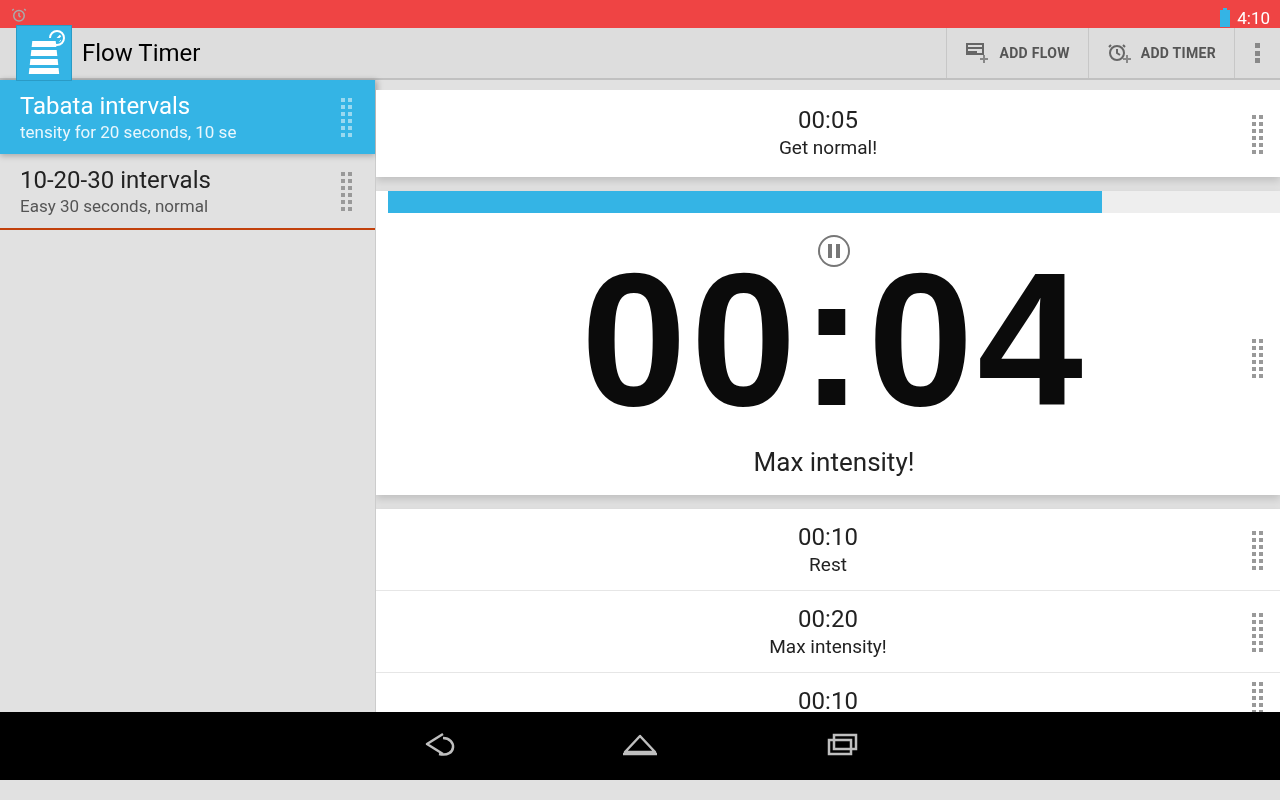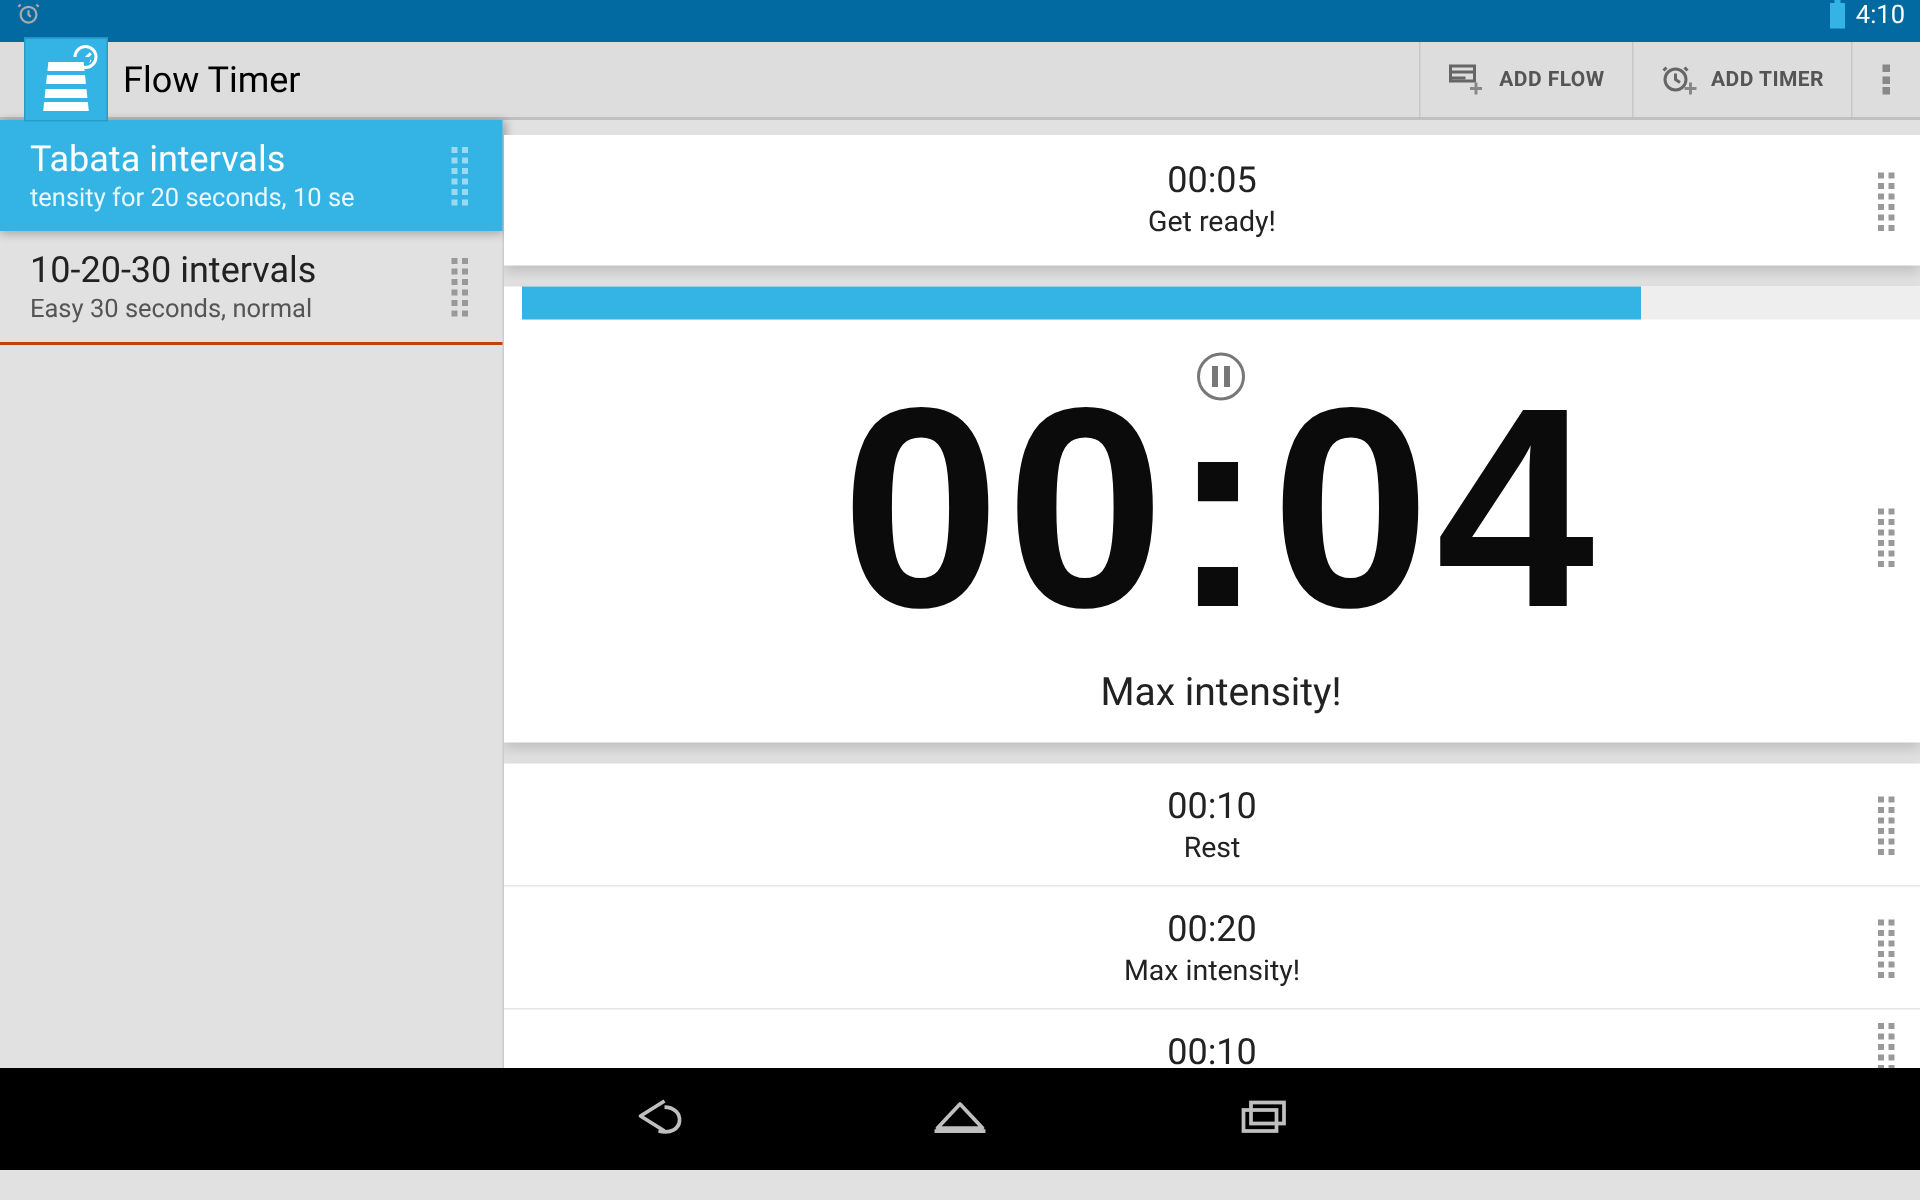--- a/index.html
+++ b/index.html
@@ -1,17 +1,17 @@
 <!DOCTYPE html>
 <html><head>
 <meta charset="utf-8">
 <style>
   * { margin:0; padding:0; box-sizing:border-box; }
   html,body { width:1280px; height:800px; font-family:"Roboto","Helvetica Neue",Arial,sans-serif; background:#e1e1e1; overflow:hidden; }
-  .status-bar { height:28px; background:#0369a1; color:#fff; display:flex; align-items:flex-start; padding:0 10px; font-size:16px; }
+  .status-bar { height:28px; background:#ef4444; color:#fff; display:flex; align-items:flex-end; padding:0 10px; font-size:16px; }
   .status-left { flex:0 0 auto; color:#bbb; }
   .status-right { margin-left:auto; display:flex; align-items:center; gap:6px; color:#fff;}
   .battery-icon svg { display:block; }
   .clock { color:#fff; font-size:17px; }
   .action-bar { height:52px; background:#dddddd; display:flex; align-items:center; border-bottom:2px solid #c0c0c0; }
   .app-icon { width:56px; height:56px; margin:0 10px 0 16px; background:#34b4e5; border:1px solid #2a9bc6; position:relative; overflow:hidden;}
   .app-icon::before { content:""; position:absolute; left:8px; right:8px; bottom:6px; height:36px;
     background:linear-gradient(#fff,#fff); clip-path:polygon(10% 100%,90% 100%,80% 0,20% 0);}
   .app-icon::after { content:""; position:absolute; left:20%; right:20%; bottom:6px; height:36px;
     background:repeating-linear-gradient(to top, rgba(52,180,229,0) 0 6px, #34b4e5 6px 9px);}
@@ -20,21 +20,21 @@
   .app-clock::after { content:""; position:absolute; left:50%; top:50%; width:4px; height:2px; background:#fff; transform-origin:left; transform:rotate(30deg);}
   .app-title { font-size:24px; color:#000; font-weight:400;}
   .ab-actions { margin-left:auto; display:flex; align-items:center; height:100%;border-radius:32px;}
   .ab-btn { display:flex; align-items:center; gap:8px; padding:0 18px; height:100%; border-left:1px solid #c7c7c7; cursor:pointer;}
   .ab-btn .ab-lbl { font-size:14px; font-weight:700; color:#555; letter-spacing:.3px;}
   .ab-btn .ic { width:26px; height:22px; color:#666; }
   .overflow { width:46px; display:flex; align-items:center; justify-content:center; border-left:1px solid #c7c7c7; height:100%; cursor:pointer;}
   .dots3 { width:5px; height:20px; display:flex; flex-direction:column; justify-content:space-between;}
   .dots3 span { width:5px; height:5px; background:#888;}
   .body { display:flex; height:632px; }
-  .sidebar { width:336px; background:#e1e1e1; border-right:1px solid #ccc; box-shadow: 2px 0 6px rgba(0,0,0,.15);}
+  .sidebar { width:376px; background:#e1e1e1; border-right:1px solid #ccc; box-shadow: 2px 0 6px rgba(0,0,0,.15);}
   .flow-item { padding:12px 16px 12px 20px; display:flex; align-items:center;}
   .flow-item.active { background:#34b4e5; color:#fff; box-shadow:0 2px 6px rgba(0,0,0,.25);}
   .flow-text { flex:1; overflow:hidden; white-space:nowrap;}
   .flow-title { font-size:24px; }
   .flow-sub { font-size:17px; margin-top:2px; overflow:hidden; text-overflow:clip; }
   .flow-item:not(.active) .flow-title { color:#222;}
   .flow-item:not(.active) .flow-sub { color:#555;}
   .flow-item:not(.active) { border-bottom:2px solid #c2410c;}
   .active .flow-sub { color:#eaf7fd;}
   .drag { width:18px; height:38px; display:grid; grid-template-columns:repeat(2,4px); grid-auto-rows:4px; gap:3px; margin-left:6px;}
@@ -161,21 +161,21 @@
           <span></span>
           <span></span>
           <span></span>
         </div>
     </div>
   </div>
 
   <div class="main">
     <div class="card small-timer">
       <div class="small-time">00:05</div>
-      <div class="small-lbl">Get ready!</div>
+      <div class="small-lbl">Get normal!</div>
       <div class="drag">
           <span></span>
           <span></span>
           <span></span>
           <span></span>
           <span></span>
           <span></span>
           <span></span>
           <span></span>
           <span></span>

